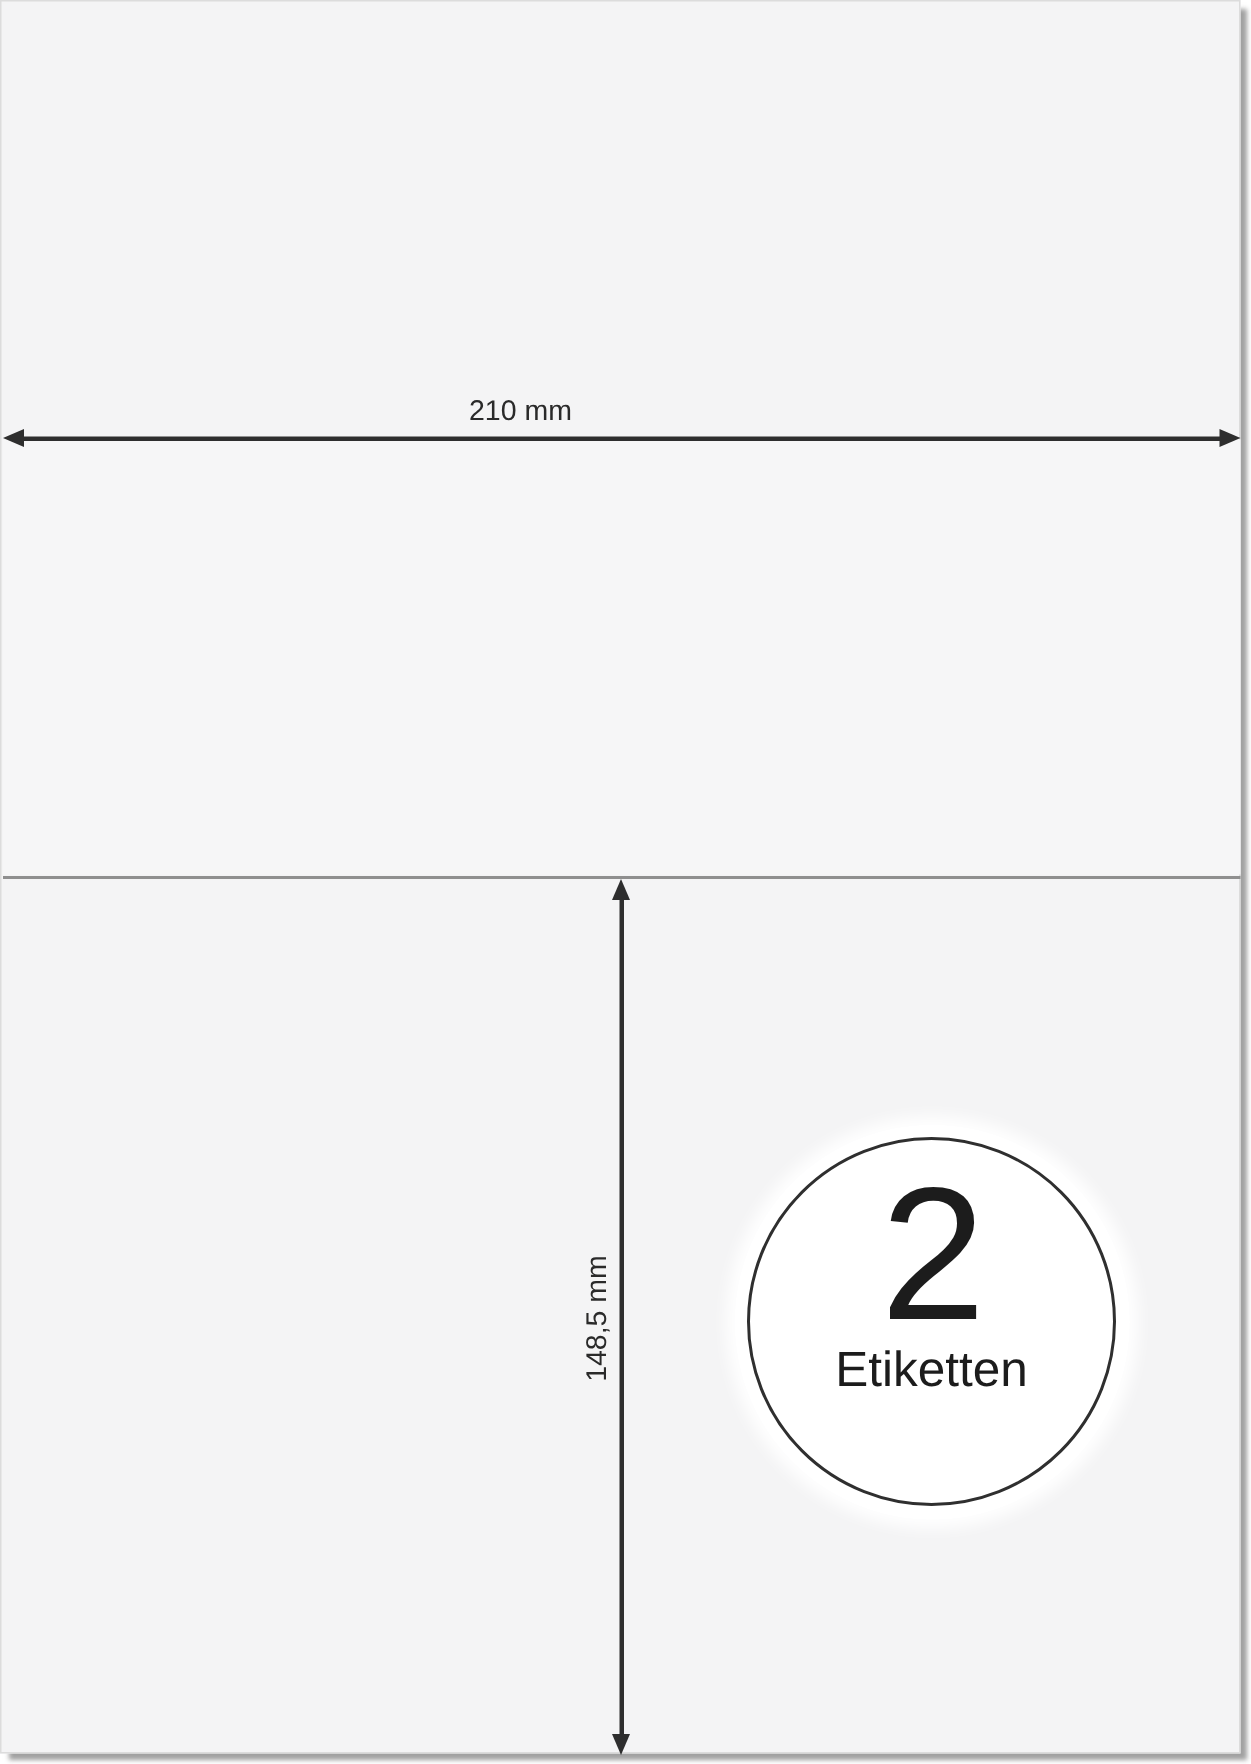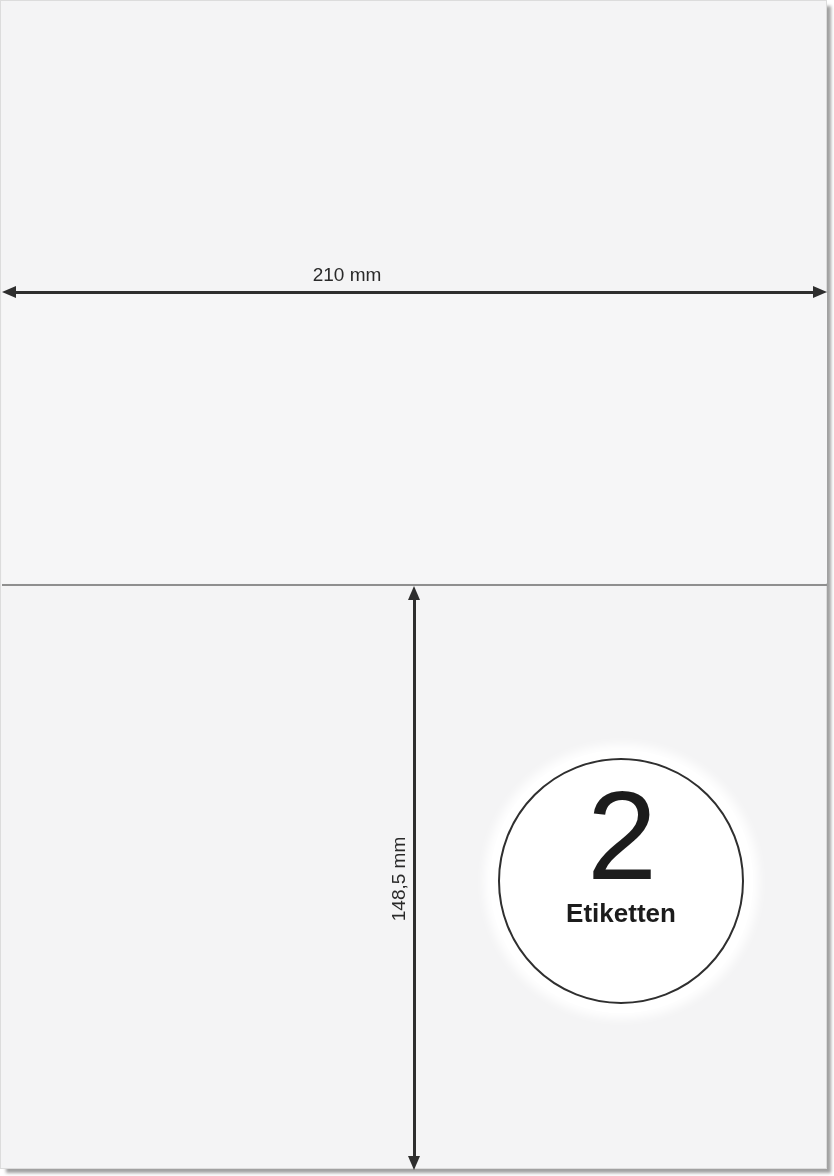--- a/index.html
+++ b/index.html
@@ -144,23 +144,22 @@
     text-align: center;
     color: #1c1c1c;
   }
   .badge-count {
     margin-top: 18px;
     font-size: 126px;
     line-height: 116px;
     letter-spacing: -2px;
   }
   .badge-caption {
-    font-size: 26px;
+    font-size: 33px;
     line-height: 38px;
-    font-weight: bold;
   }
 </style>
 </head>
 <body>
 
 <div class="stage">
 
   <div class="sheet">
 
     <div class="label-area-top"></div>

